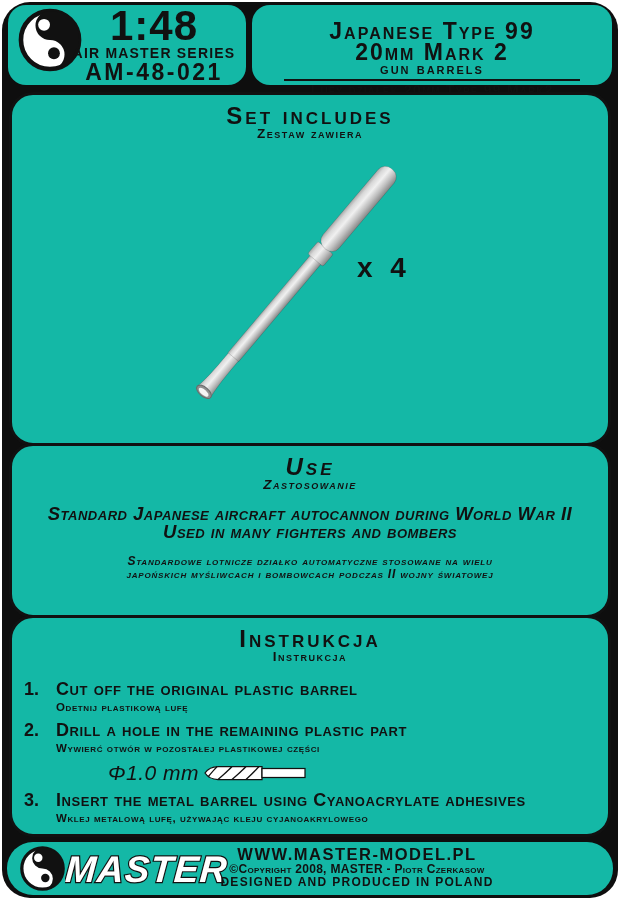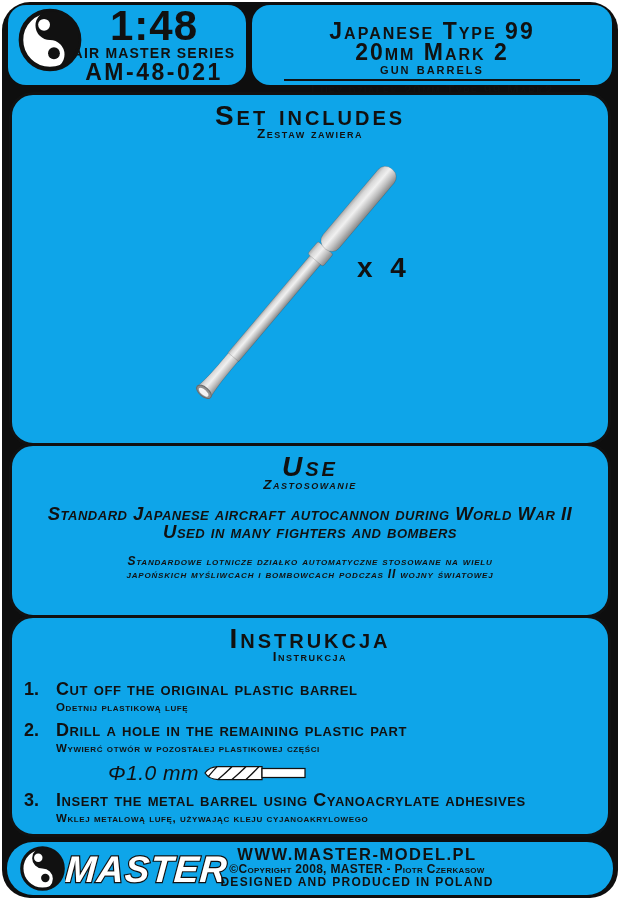--- a/index.html
+++ b/index.html
@@ -4,21 +4,21 @@
 <style>
   html,body { margin:0; padding:0; }
   body {
     width:620px; height:900px; position:relative; overflow:hidden;
     background:#ffffff; color:#111;
     font-family:"Liberation Sans", sans-serif;
     -webkit-font-smoothing:antialiased;
   }
   .frame { position:absolute; left:2px; top:2px; right:2px; bottom:2px;
            background:#0e0e0e; border-radius:28px; }
-  .box { position:absolute; background:#0ea5e9; box-sizing:border-box; }
+  .box { position:absolute; background:#14b8a6; box-sizing:border-box; }
   .sc { font-variant:small-caps; }
 
   
   #hdr-left  { left:8px;  top:5px; width:238px; height:80px; border-radius:18px; }
   #hdr-right { left:252px; top:5px; width:360px; height:80px; border-radius:18px; }
   .logo-wrap { position:absolute; left:9px; top:2px; width:66px; height:66px; }
   .hdr-left-text { position:absolute; left:58px; right:4px; top:0; text-align:center; }
   .scale  { font-size:42px; font-weight:bold; letter-spacing:1px; line-height:40px; margin-top:1px; }
   .series { font-size:14px; font-weight:bold; letter-spacing:1.2px; line-height:15px; }
   .code   { font-size:23px; font-weight:bold; letter-spacing:2.5px; line-height:22px; }
@@ -28,21 +28,21 @@
   .ht3 { font-size:15px; font-weight:bold; letter-spacing:2px; line-height:14px; }
   .hdr-divider { width:82%; margin:3px auto 2px auto; border-top:2px solid #111; }
   .ht4 { font-size:14.5px; font-weight:bold; letter-spacing:1px; line-height:14px; }
 
   
   .section { border:3px solid #111; border-radius:24px; }
   #sec-includes    { left:9px; top:92px;  width:602px; height:354px; }
   #sec-use         { left:9px; top:443px; width:602px; height:175px;font-style:italic; }
   #sec-instruction { left:9px; top:615px; width:602px; height:222px; }
   .sec-head { text-align:center; margin-top:9px; }
-  .sec-title { font-size:28px; font-weight:bold; letter-spacing:3px; line-height:23px; }
+  .sec-title { font-size:24px; font-weight:bold; letter-spacing:3px; line-height:23px; }
   .sec-sub   { font-size:13.5px; font-weight:bold; letter-spacing:1.5px; line-height:14px; }
 
   
   .barrel-svg { position:absolute; left:0; top:0; width:596px; height:348px; }
   .qty { position:absolute; left:345px; top:157px; font-size:28px; font-weight:bold; letter-spacing:5px; }
 
   
   .use-en { margin-top:13px; text-align:center; font-weight:bold; font-size:18.5px;
             line-height:18px; letter-spacing:0.5px; white-space:nowrap; }
   .use-pl { margin-top:14px; text-align:center; font-weight:bold; font-size:12px;

